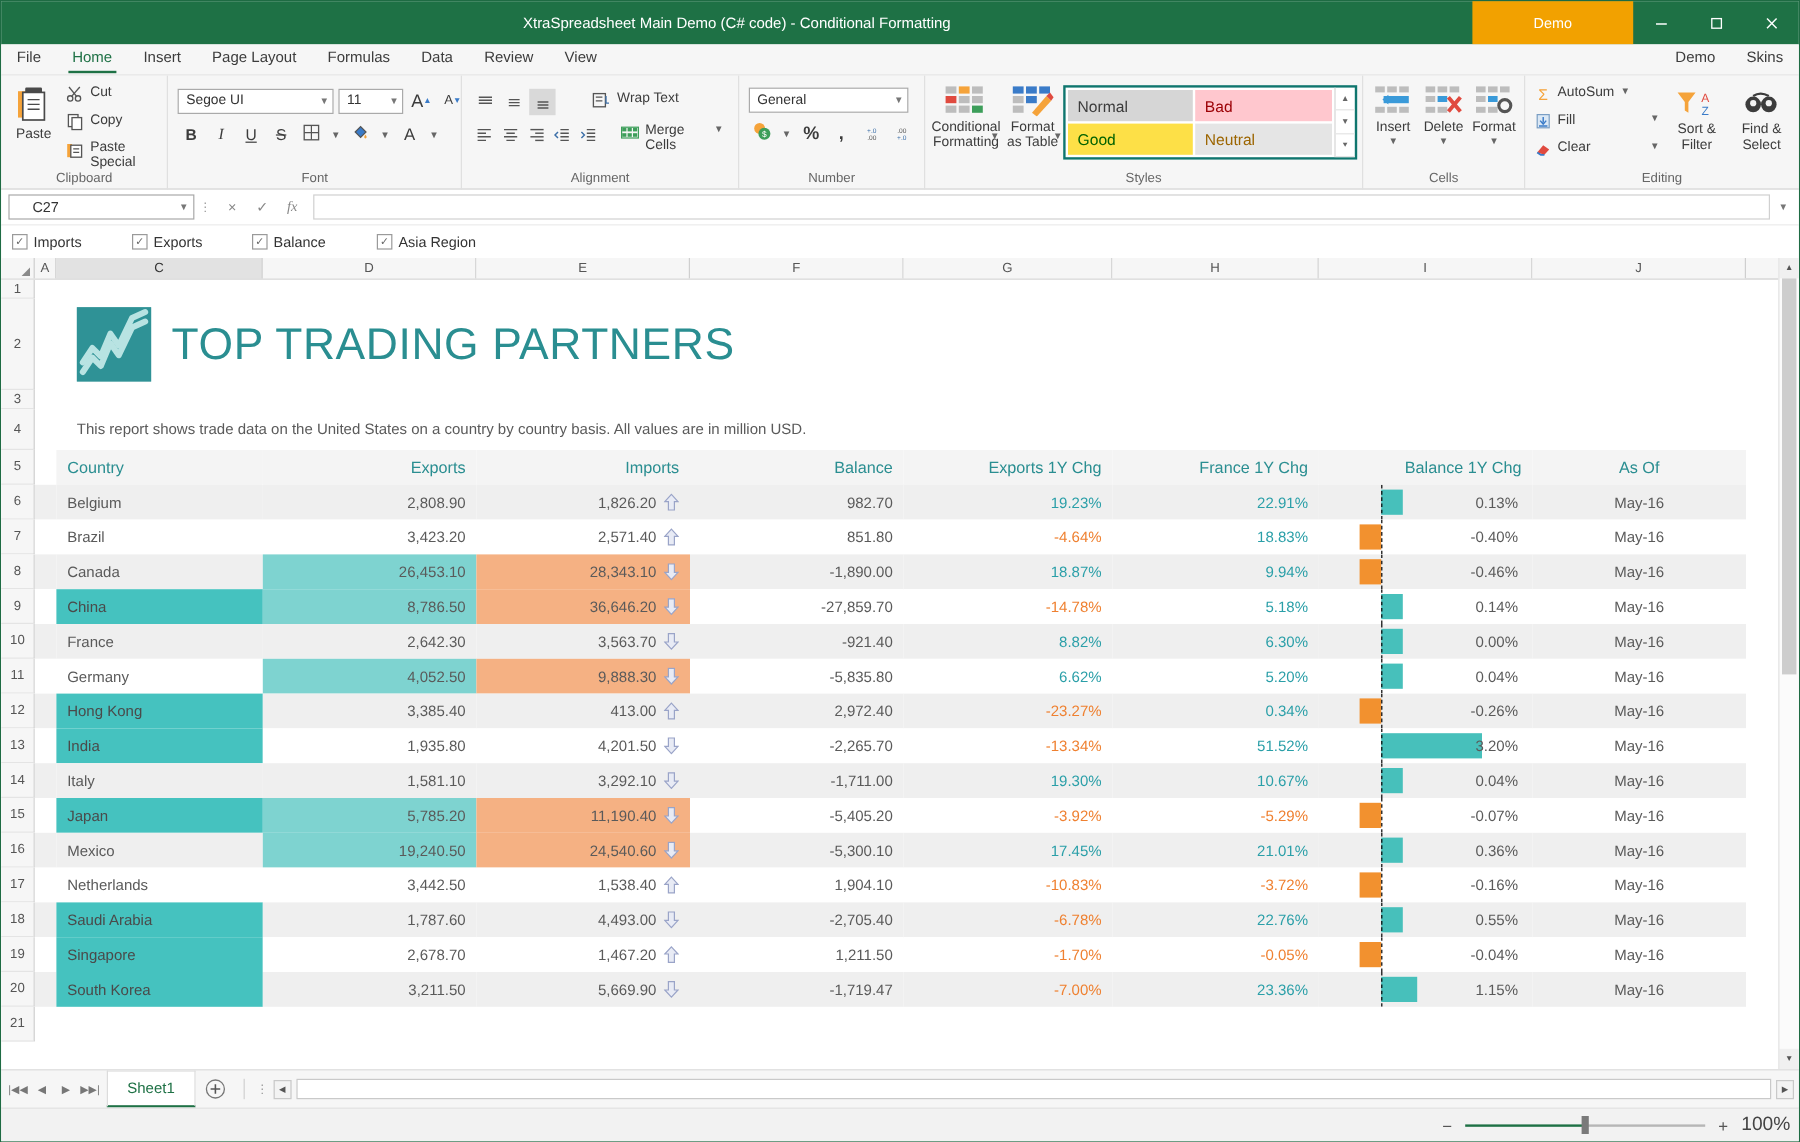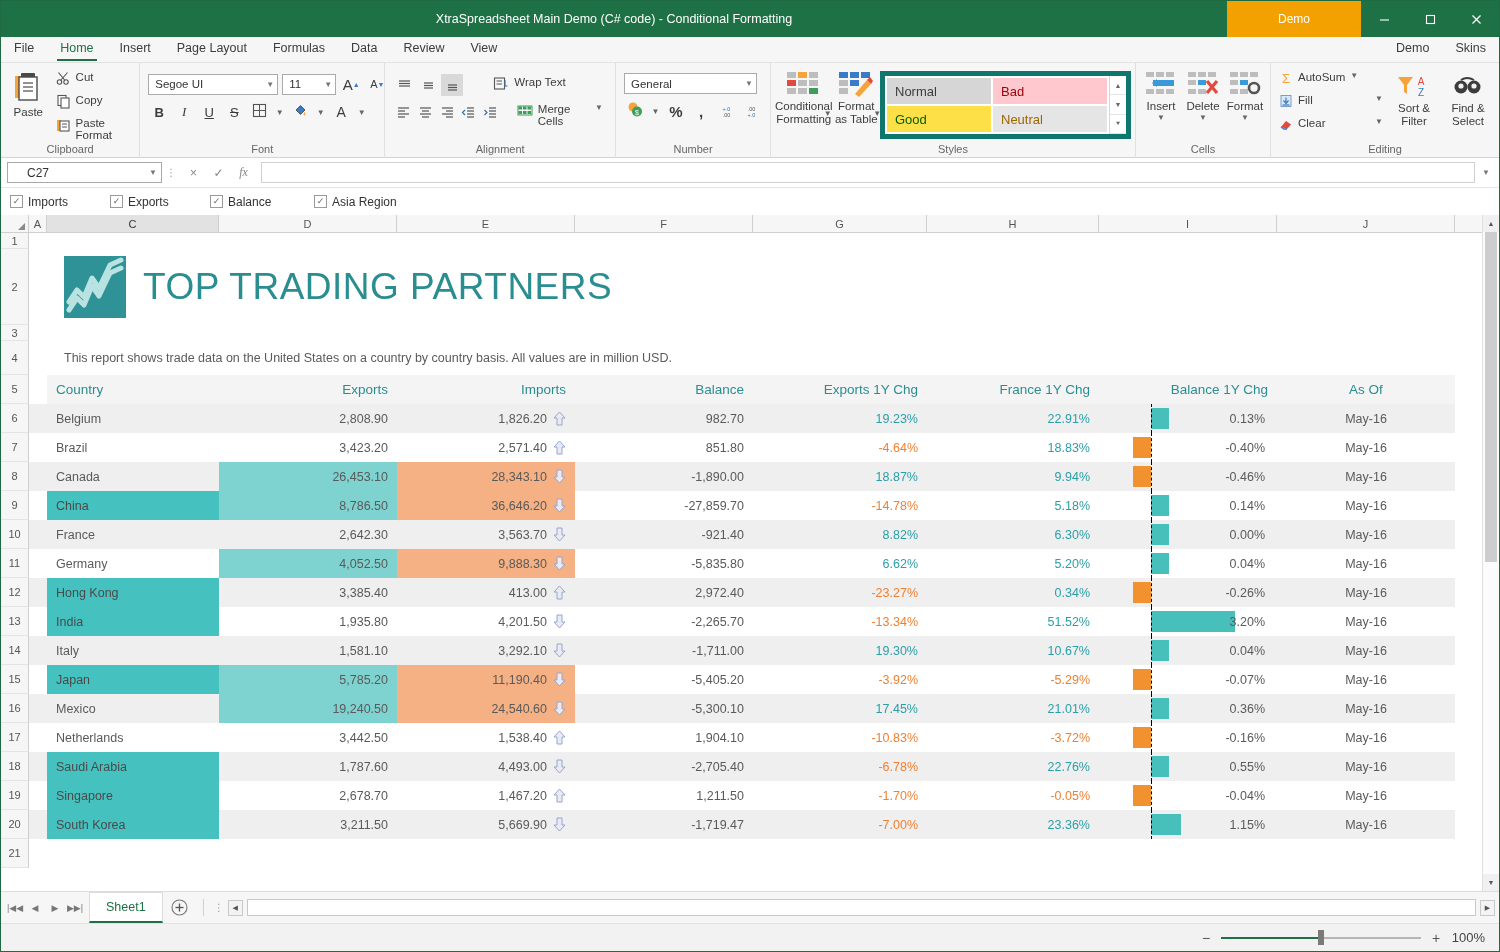--- a/index.html
+++ b/index.html
@@ -113,21 +113,21 @@
   
   .align-rows { display: flex; flex-direction: column; gap: 5px; padding: 7px 4px 0 4px; }
   .align-row { display: flex; align-items: center; gap: 2px; }
 
   
   .num-rows { display: flex; flex-direction: column; gap: 6px; padding: 6px 4px 0 4px; }
   .num-row2 { display: flex; align-items: center; gap: 3px; }
 
   
   .style-gallery {
-    border: 5px solid #0f766e; background: #fff;
+    border: 2px solid #0f766e; background: #fff;
     display: flex; margin-top: 4px;
   }
   .style-cells {
     display: grid; grid-template-columns: 104px 114px; grid-auto-rows: 26px;
     gap: 2px; padding: 2px;
   }
   .style-cell {
     display: flex; align-items: center; padding: 0 8px;
     font-size: 13px;
   }
@@ -291,21 +291,21 @@
   .statusbar {
     height: 28px; background: #f2f2f2; display: flex; align-items: center;
     justify-content: flex-end; padding-right: 14px; gap: 9px; flex: none;
     border-top: 1px solid #e2e2e2;
   }
   .zoom-minus, .zoom-plus { font-size: 14px; color: #555; width: 12px; text-align: center; }
   .zoom-slider { width: 200px; height: 14px; position: relative; display: flex; align-items: center; }
   .zoom-line { position: absolute; left: 0; right: 0; height: 2px; background: #1e7145; }
   .zoom-line.right-part { background: #b6b6b6; }
   .zoom-thumb { position: absolute; width: 6px; height: 15px; background: #7a7a7a; }
-  .zoom-pct { font-size: 13px; color: #444; width: 34px; text-align: right; }
+  .zoom-pct { font-size: 16px; color: #444; width: 34px; text-align: right; }
 </style>
 </head>
 <body>
 
 <div class="app">
 
   <div class="titlebar">
     <div class="titlebar-spacer"></div>
     <div class="titlebar-title">XtraSpreadsheet Main Demo (C# code) - Conditional Formatting</div>
     <div class="titlebar-spacer"></div>
@@ -383,21 +383,21 @@
           </div>
           <div class="small-btn">
             <span>
               <svg width="15" height="15" viewBox="0 0 15 15">
                   <rect x="1" y="3" width="4" height="11" fill="#f5a33a"></rect>
                   <rect x="4" y="4" width="9" height="10" fill="#fff" stroke="#555" stroke-width="1.1"></rect>
                   <line x1="6" y1="7" x2="11" y2="7" stroke="#555" stroke-width="1"></line>
                   <line x1="6" y1="10" x2="11" y2="10" stroke="#555" stroke-width="1"></line>
                 </svg>
             </span>
-            <span>Paste Format</span>
+            <span>Paste Special</span>
           </div>
         </div>
       </div>
       <div class="rgroup-label">Clipboard</div>
     </div>
 
     <div class="rgroup" style="width:245px">
       <div class="rgroup-body">
         <div class="font-rows">
           <div class="font-row1">

